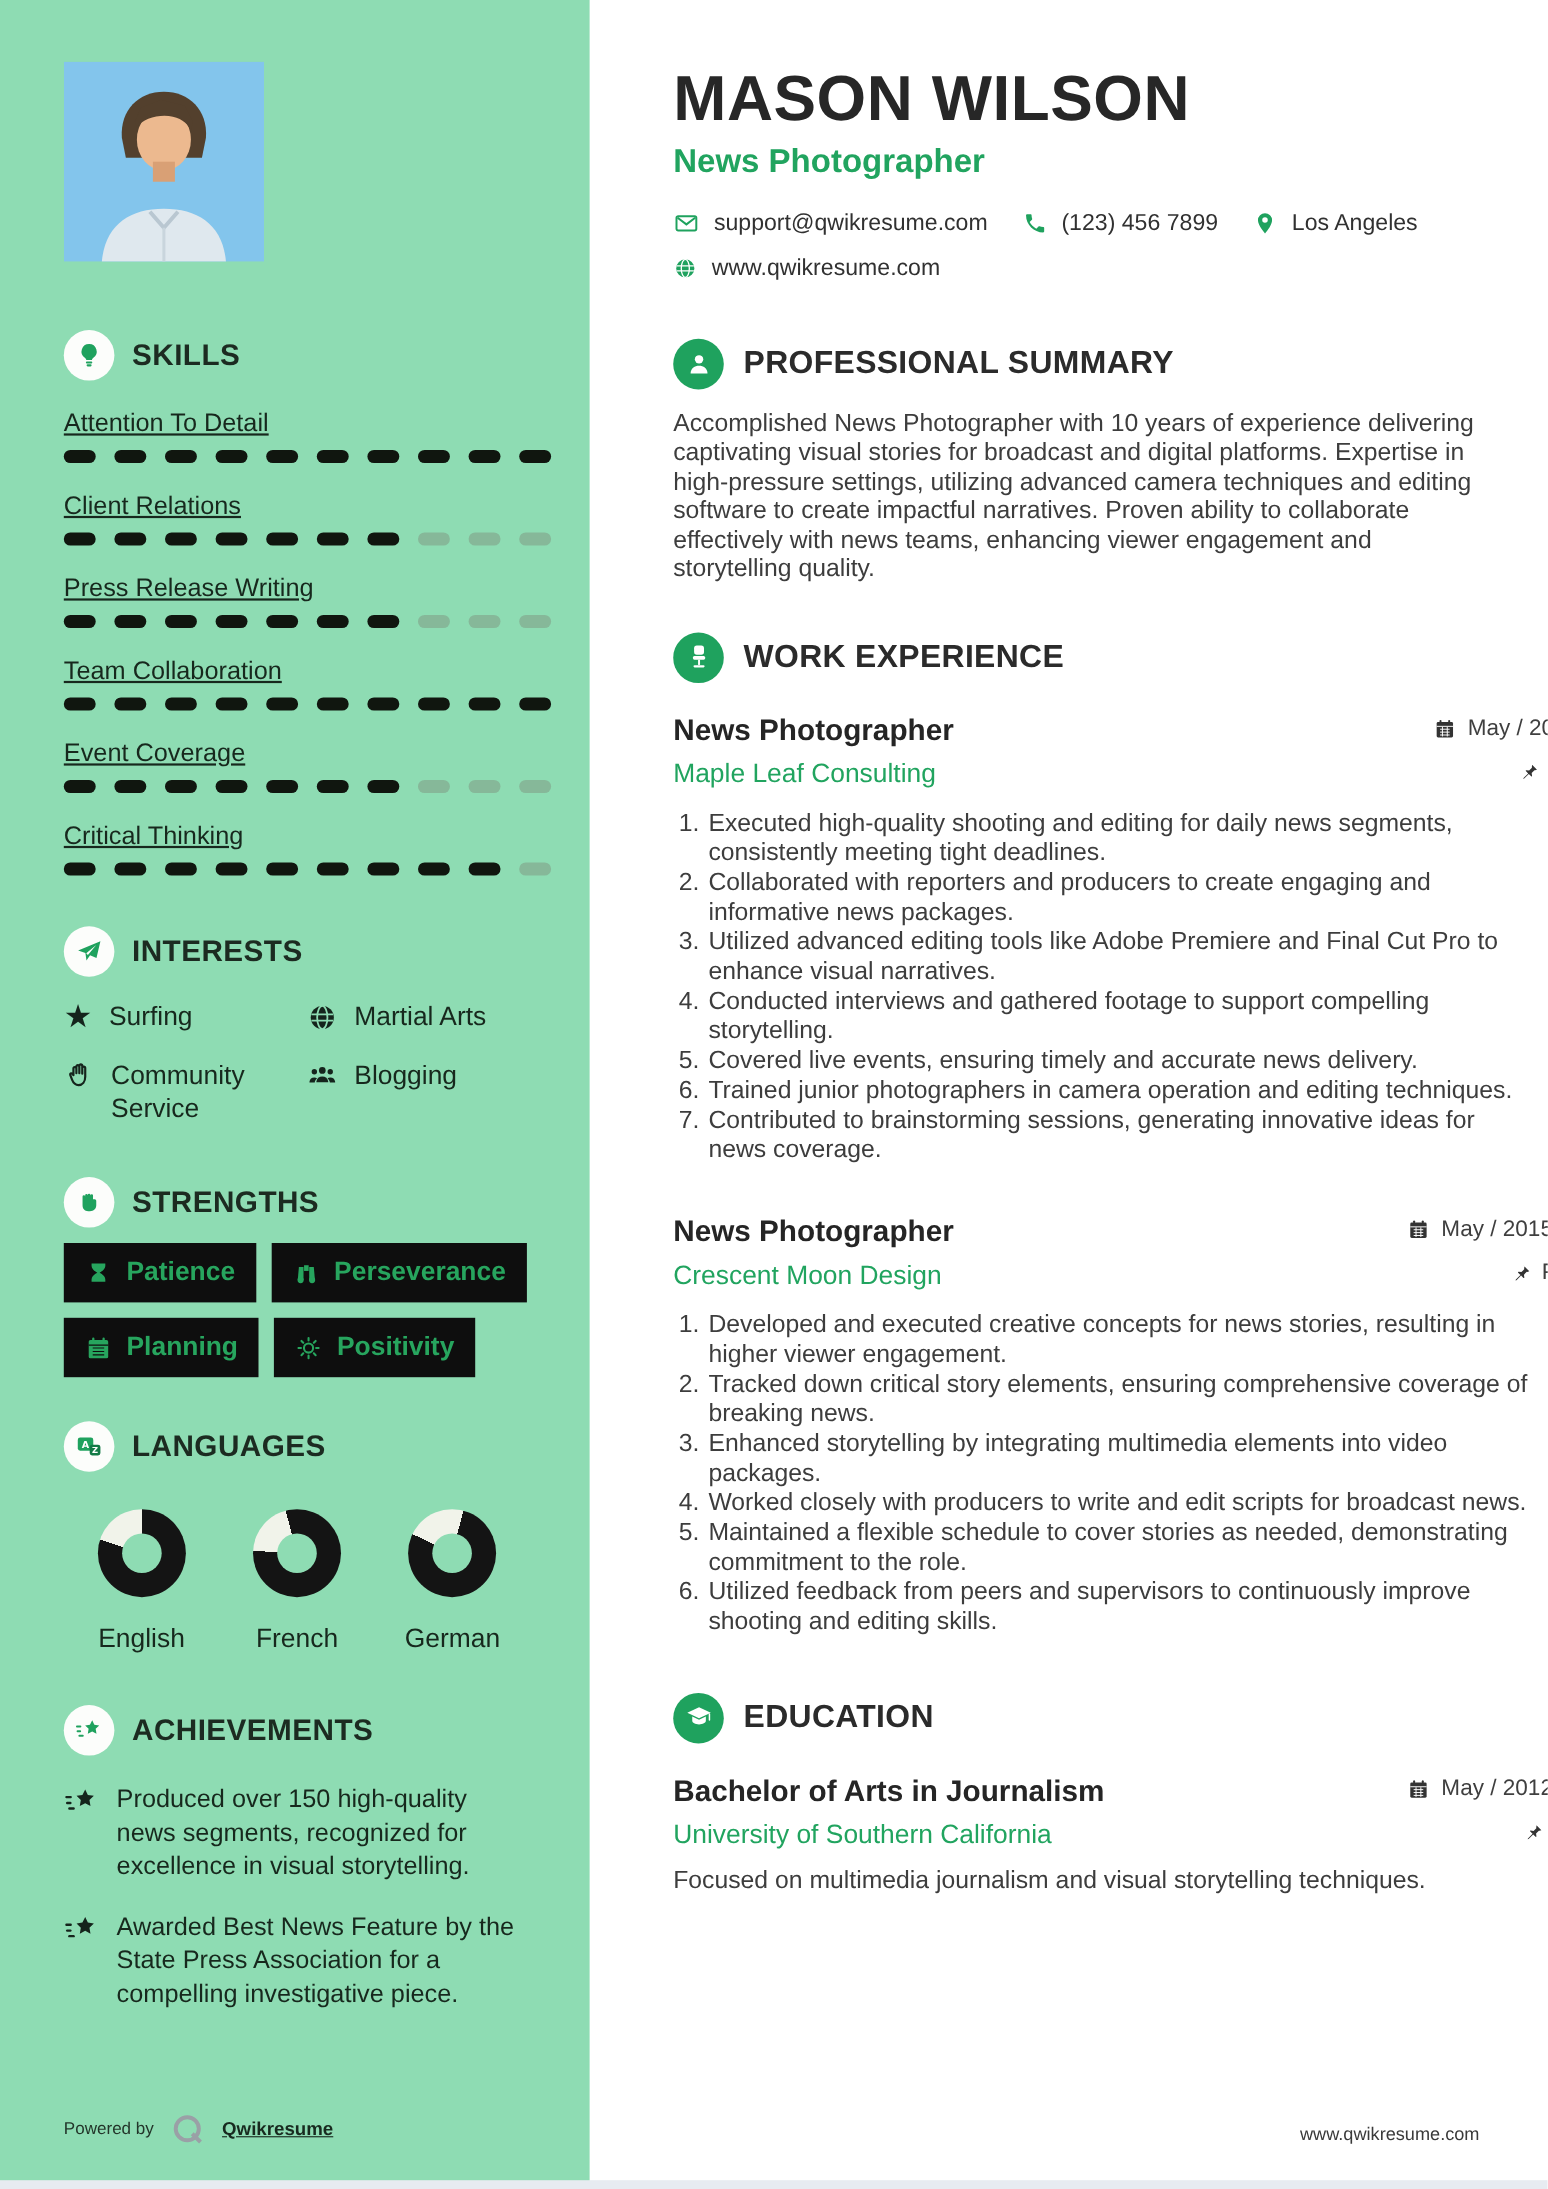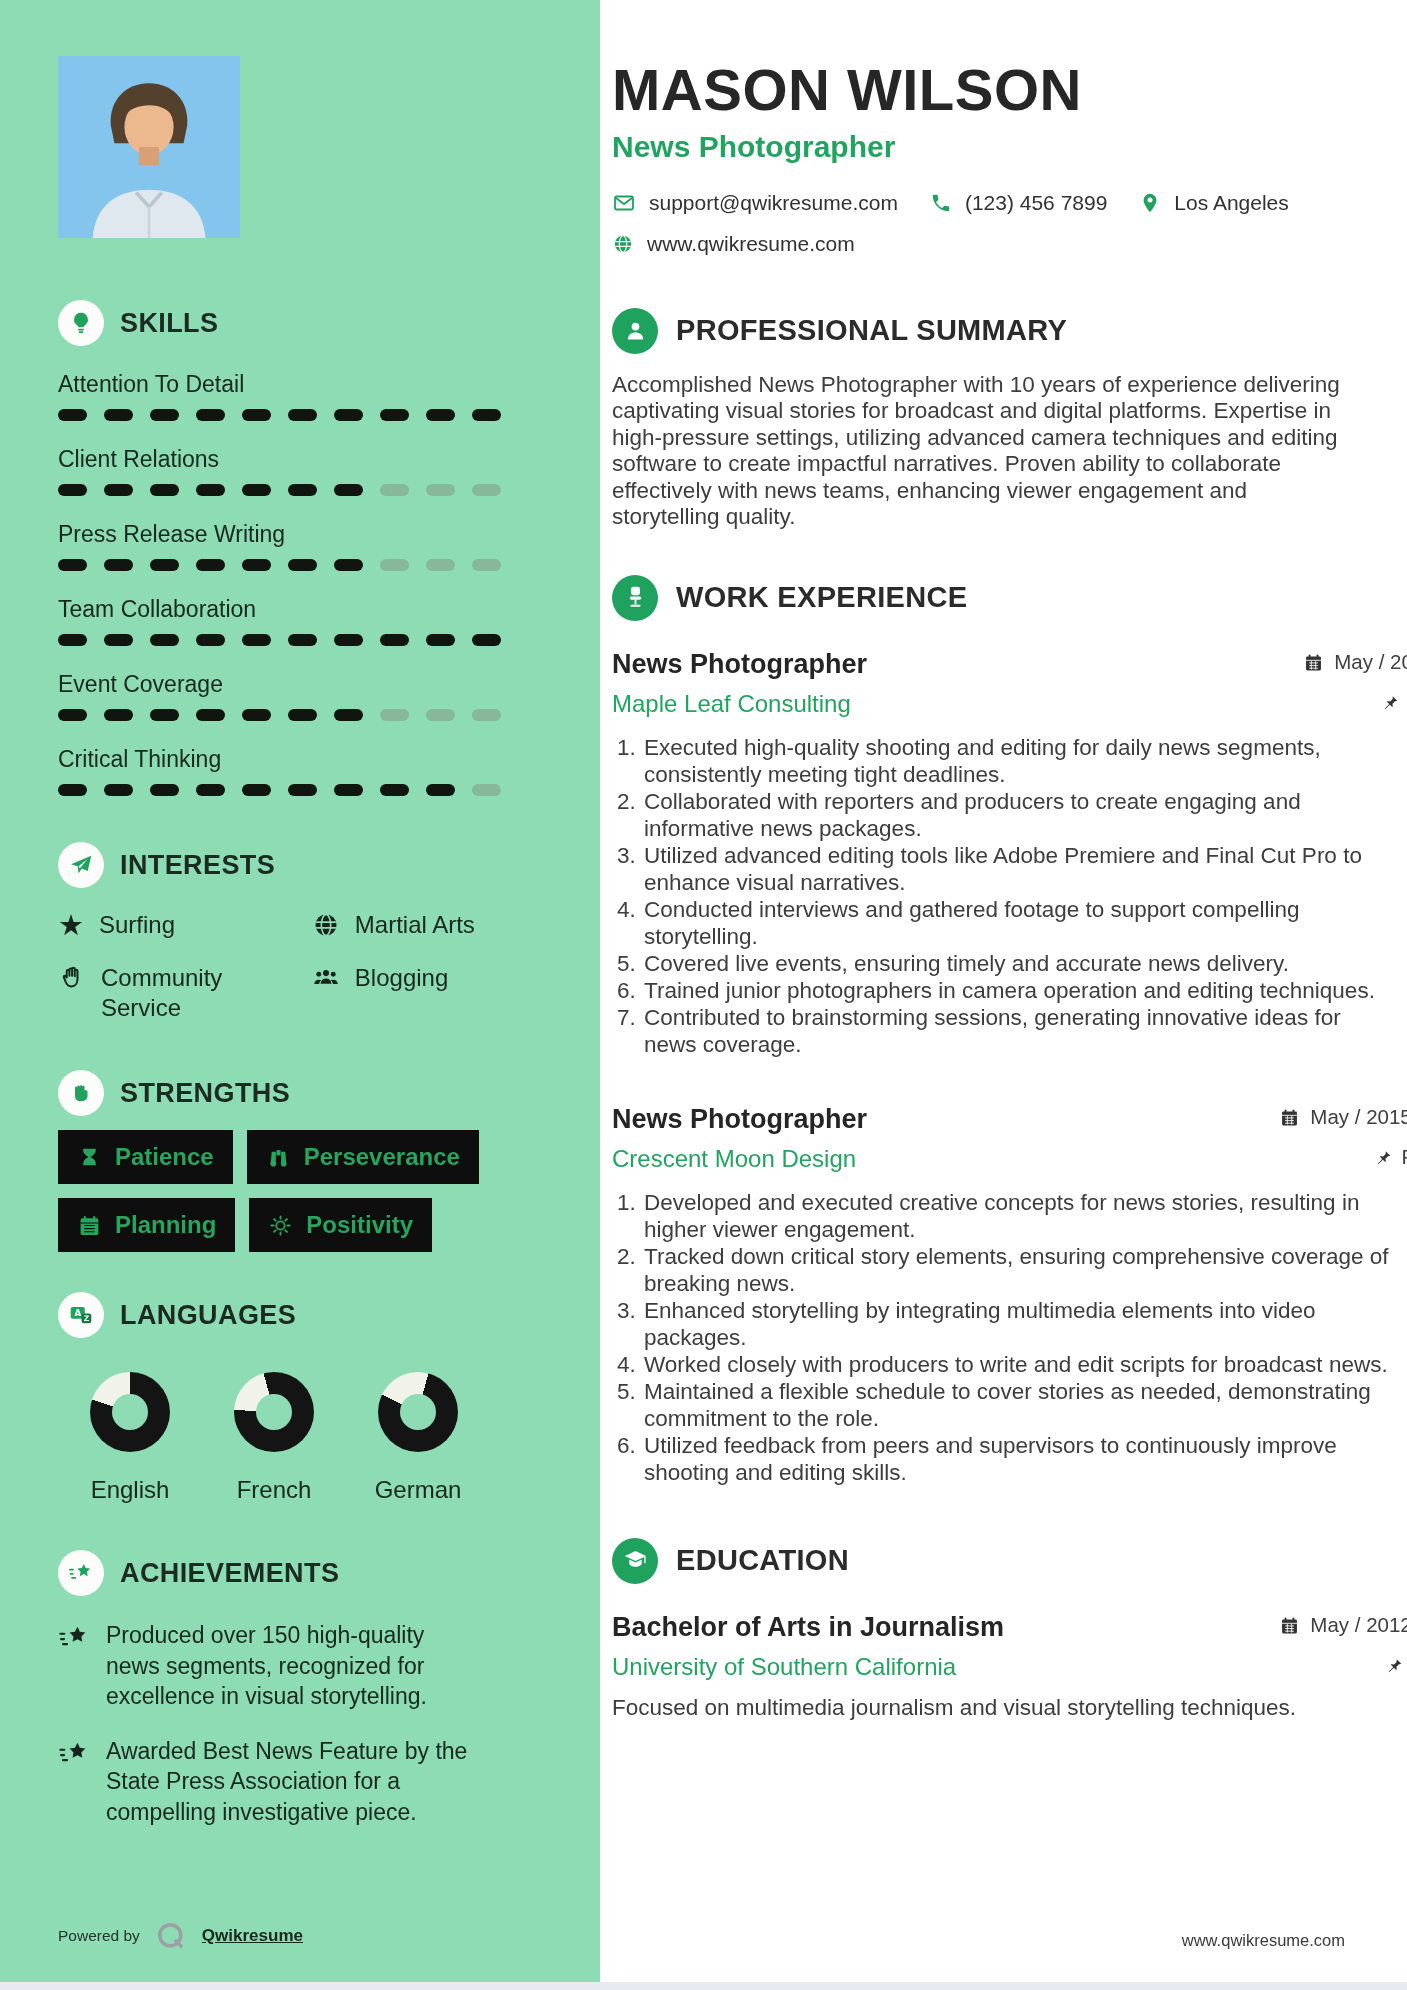--- a/index.html
+++ b/index.html
@@ -1,30 +1,30 @@
 <!DOCTYPE html>
 <html><head>
 <meta charset="utf-8">
 <style>
   html,body{margin:0;padding:0;}
   body{
     width:1407px;height:1990px;position:relative;background:#ffffff;
     font-family:"Liberation Sans","DejaVu Sans",sans-serif;overflow:hidden;
   }
   
-  .sidebar{position:absolute;left:0;top:0;width:600px;height:1990px;background:#8edcb3;
+  .sidebar{position:absolute;left:0;top:0;width:536px;height:1990px;background:#8edcb3;
     box-sizing:border-box;padding:56px 54px 0 58px;}
   .photo{width:182px;height:182px;overflow:hidden;}
   .sh{display:flex;align-items:center;gap:16px;}
   .wcirc{width:46px;height:46px;border-radius:50%;background:#fcfdfb;display:flex;
     align-items:center;justify-content:center;flex:0 0 auto;}
   .sh h2{font-size:27px;font-weight:800;color:#1c2b21;margin:0;letter-spacing:.4px;}
   .skills-list{margin-top:6px;}
   .skill{margin-top:25px;}
-  .skill-label{font-size:23px;color:#17281d;font-weight:500;}
+  .skill-label{font-size:23px;color:#17281d;font-weight:500;text-decoration:underline;}
   .dash-row{display:flex;gap:17px;margin-top:11px;}
   .dash{width:29px;height:12px;border-radius:6px;flex:0 0 auto;}
   .dash.on{background:#10160f;}
   .dash.off{background:#86b899;}
   .sec{margin-top:46px;}
   .int-grid{display:grid;grid-template-columns:1.05fr 1fr;gap:22px 8px;margin-top:22px;}
   .int{display:flex;gap:15px;align-items:flex-start;}
   .int .ic{flex:0 0 auto;margin-top:1px;}
   .int .lbl{font-size:24px;color:#17281d;line-height:1.28;font-weight:500;}
   .star-glyph{font-size:29px;line-height:1;color:#15241c;}

